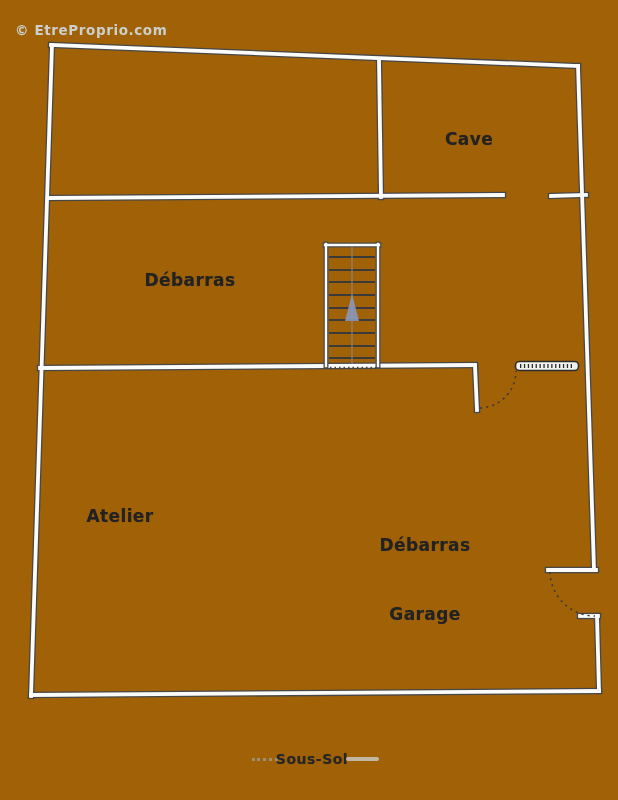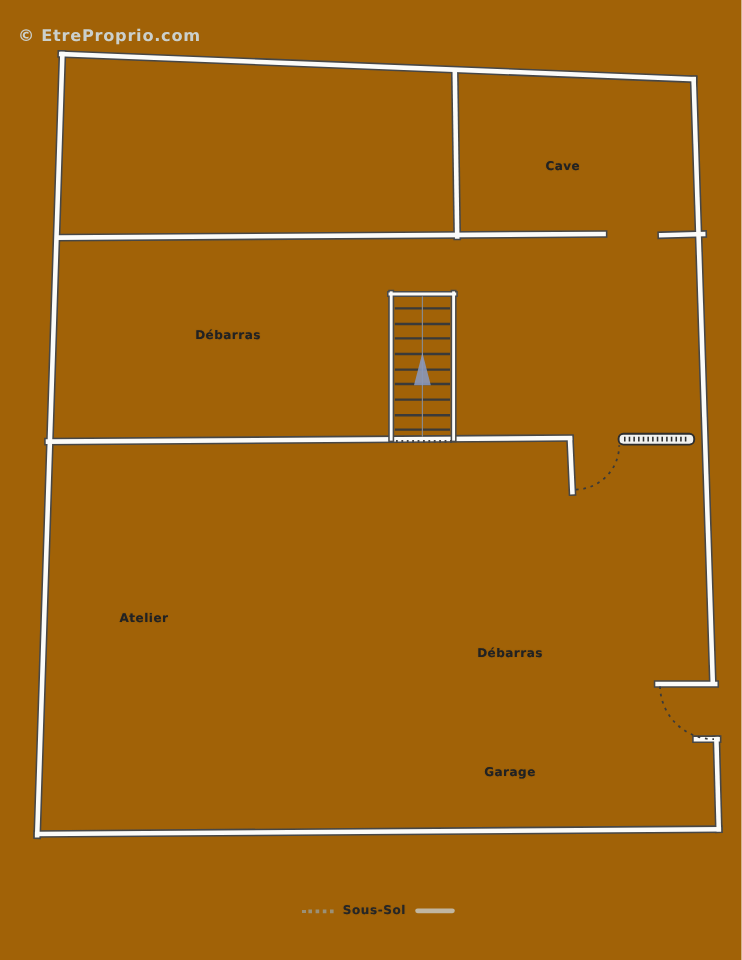--- a/index.html
+++ b/index.html
@@ -8,27 +8,27 @@
     font-family:"DejaVu Sans","Liberation Sans",sans-serif;overflow:hidden;
   }
   .watermark{
     position:absolute;left:15px;top:22px;
     font-size:13.5px;font-weight:bold;letter-spacing:0.6px;
     color:#cbd0cc;white-space:nowrap;
   }
   .plan-svg{position:absolute;left:0;top:0;}
   .room-label{
     position:absolute;transform:translate(-50%,-50%);
-    font-size:10px;font-weight:bold;color:#222;
+    font-size:17px;font-weight:bold;color:#222;
     letter-spacing:0.4px;white-space:nowrap;
     text-shadow:0 0 0.7px rgba(45,45,45,.55);
   }
   .plan-title{
     position:absolute;transform:translate(-50%,-50%);
-    font-size:10px;font-weight:bold;color:#262626;
+    font-size:14px;font-weight:bold;color:#262626;
     letter-spacing:0.5px;white-space:nowrap;
     text-shadow:0 0 0.7px rgba(45,45,45,.5);
   }
   .scale-marks{
     position:absolute;left:252px;top:758px;width:26px;height:0;
     border-top:3px dotted #9aa09b;opacity:.75;
   }
   .scale-bar{
     position:absolute;left:346px;top:757px;width:33px;height:4px;
     background:#c9ccc8;border-radius:2px;opacity:.8;
@@ -111,19 +111,19 @@
     </g>
 
     <path class="arc" d="M 480 408 A 37 37 0 0 0 516 371"></path>
     <path class="arc" d="M 550 572 A 45 45 0 0 0 595 616"></path>
   </svg>
 
   <div class="room-label" style="left:469px;top:139px">Cave</div>
   <div class="room-label" style="left:190px;top:280px">Débarras</div>
   <div class="room-label" style="left:120px;top:516px">Atelier</div>
   <div class="room-label" style="left:425px;top:545px">Débarras</div>
-  <div class="room-label" style="left:425px;top:644px">Garage</div>
+  <div class="room-label" style="left:425px;top:614px">Garage</div>
 
   <div class="scale-marks"></div>
   <div class="plan-title" style="left:312px;top:759px">Sous-Sol</div>
   <div class="scale-bar"></div>
 
 </div>
 
 </body></html>

